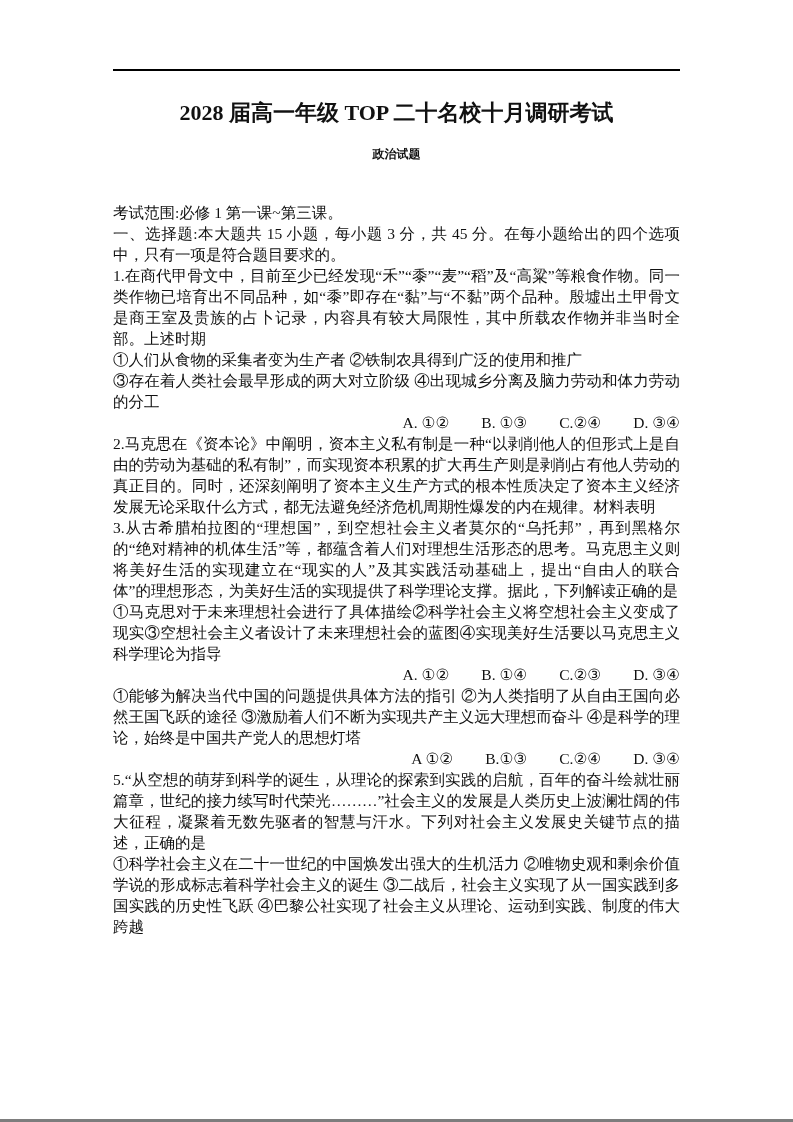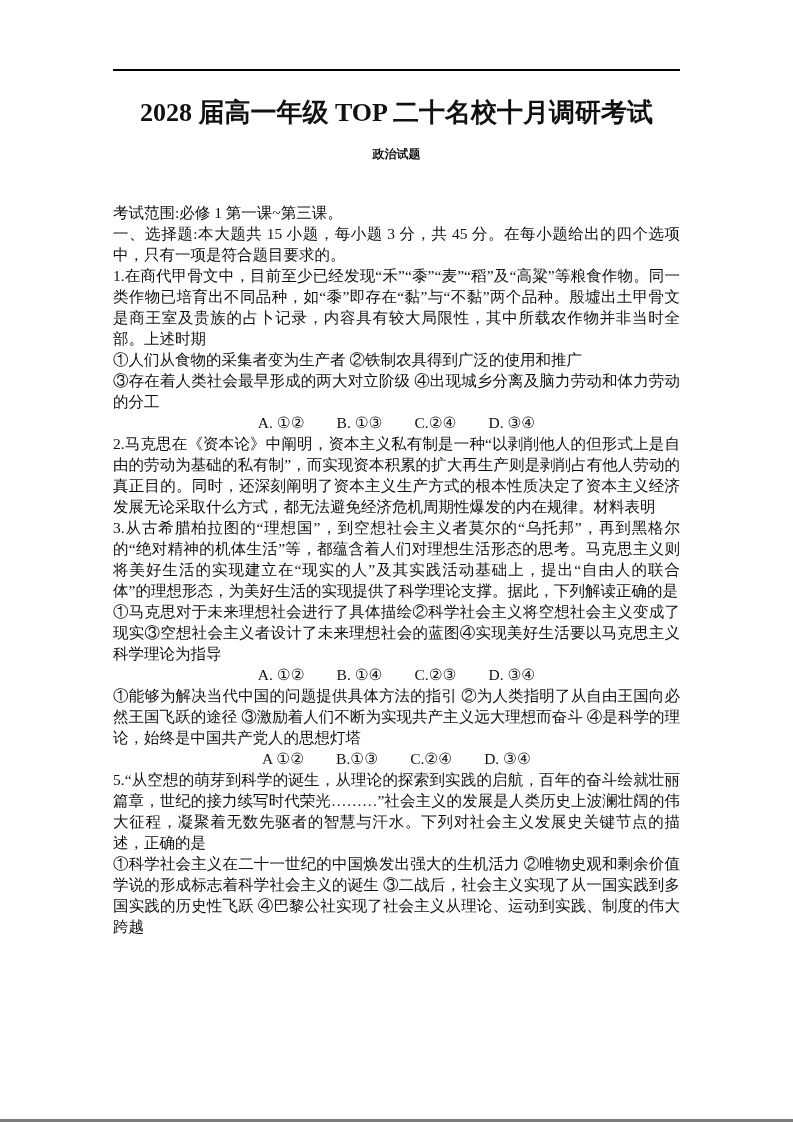--- a/index.html
+++ b/index.html
@@ -22,21 +22,21 @@
     width: 567px;
   }
   .header-rule {
     margin-top: 69px;
     border-top: 2px solid #000000;
     height: 0;
   }
   .title {
     text-align: center;
     font-weight: bold;
-    font-size: 26px;
+    font-size: 22px;
     line-height: 24px;
     margin: 30px 0 0 0;
   }
   .subtitle {
     text-align: center;
     font-weight: bold;
     font-size: 12px;
     line-height: 24px;
     margin: 17px 0 0 0;
   }
@@ -49,21 +49,21 @@
   .doc-body p,
   .doc-body .statements,
   .doc-body .options-row {
     margin: 0;
     padding: 0;
   }
   .statement-line {
     text-align: justify;
   }
   .options-row {
-    text-align: center;
+    text-align: right;
     line-height: 21px;
   }
   .option {
     display: inline-block;
     margin-right: 32px;
   }
   .option:last-child {
     margin-right: 0;
   }
   .bottom-edge {

